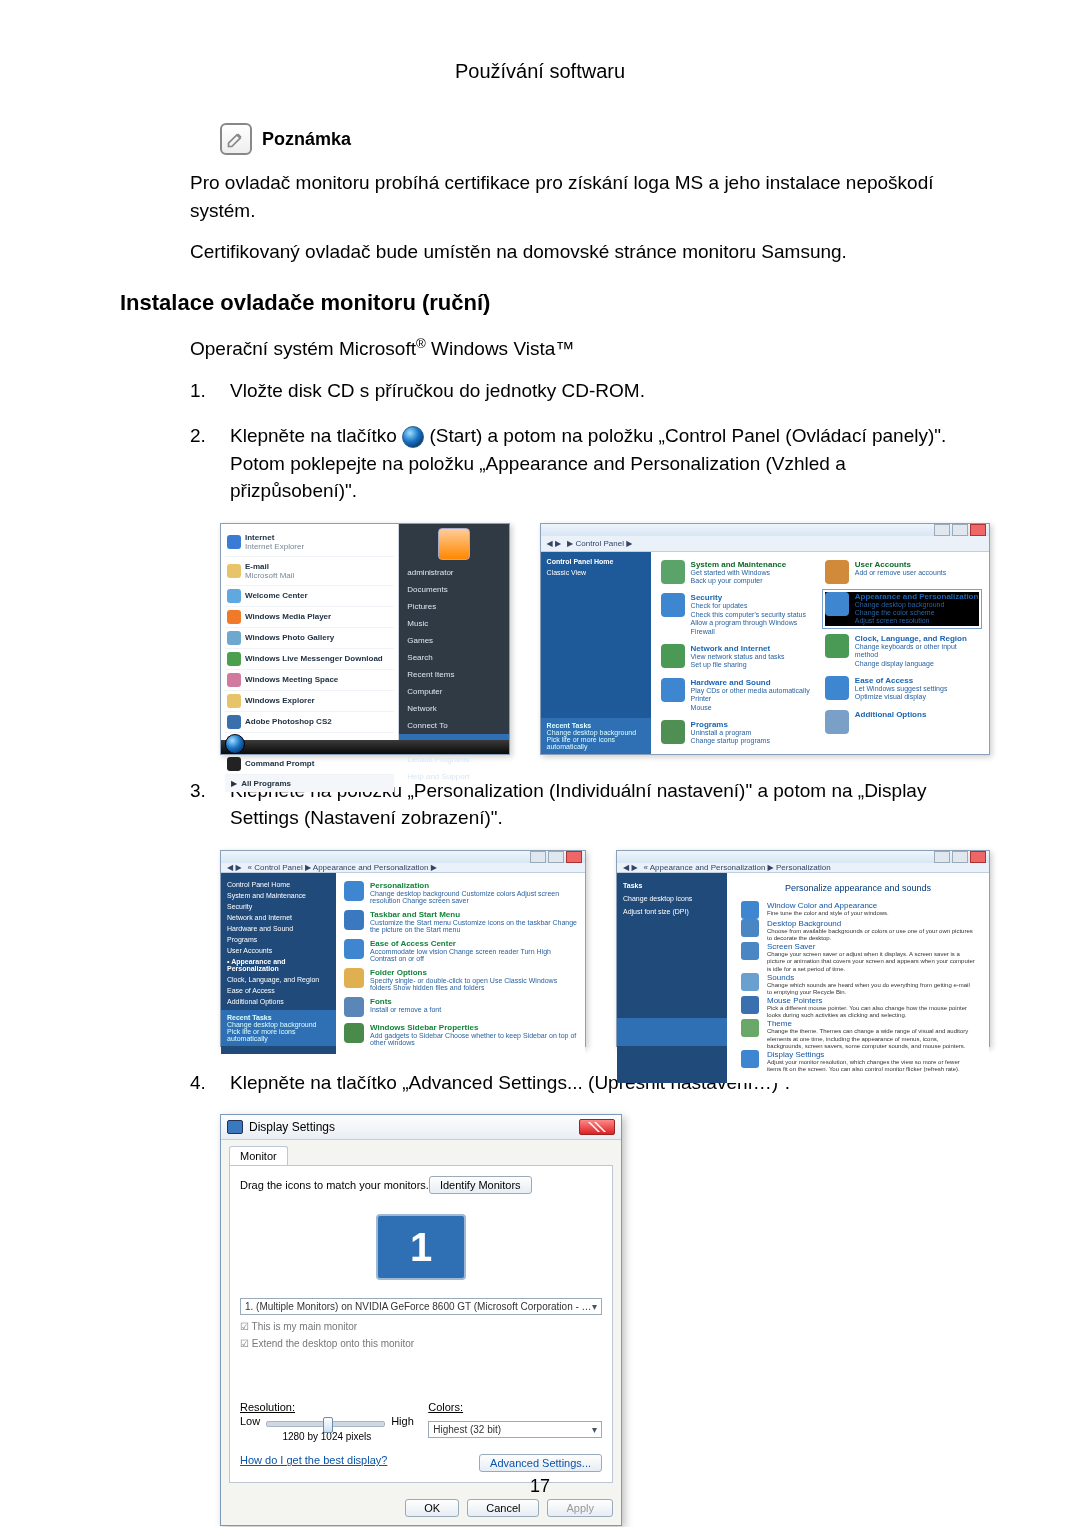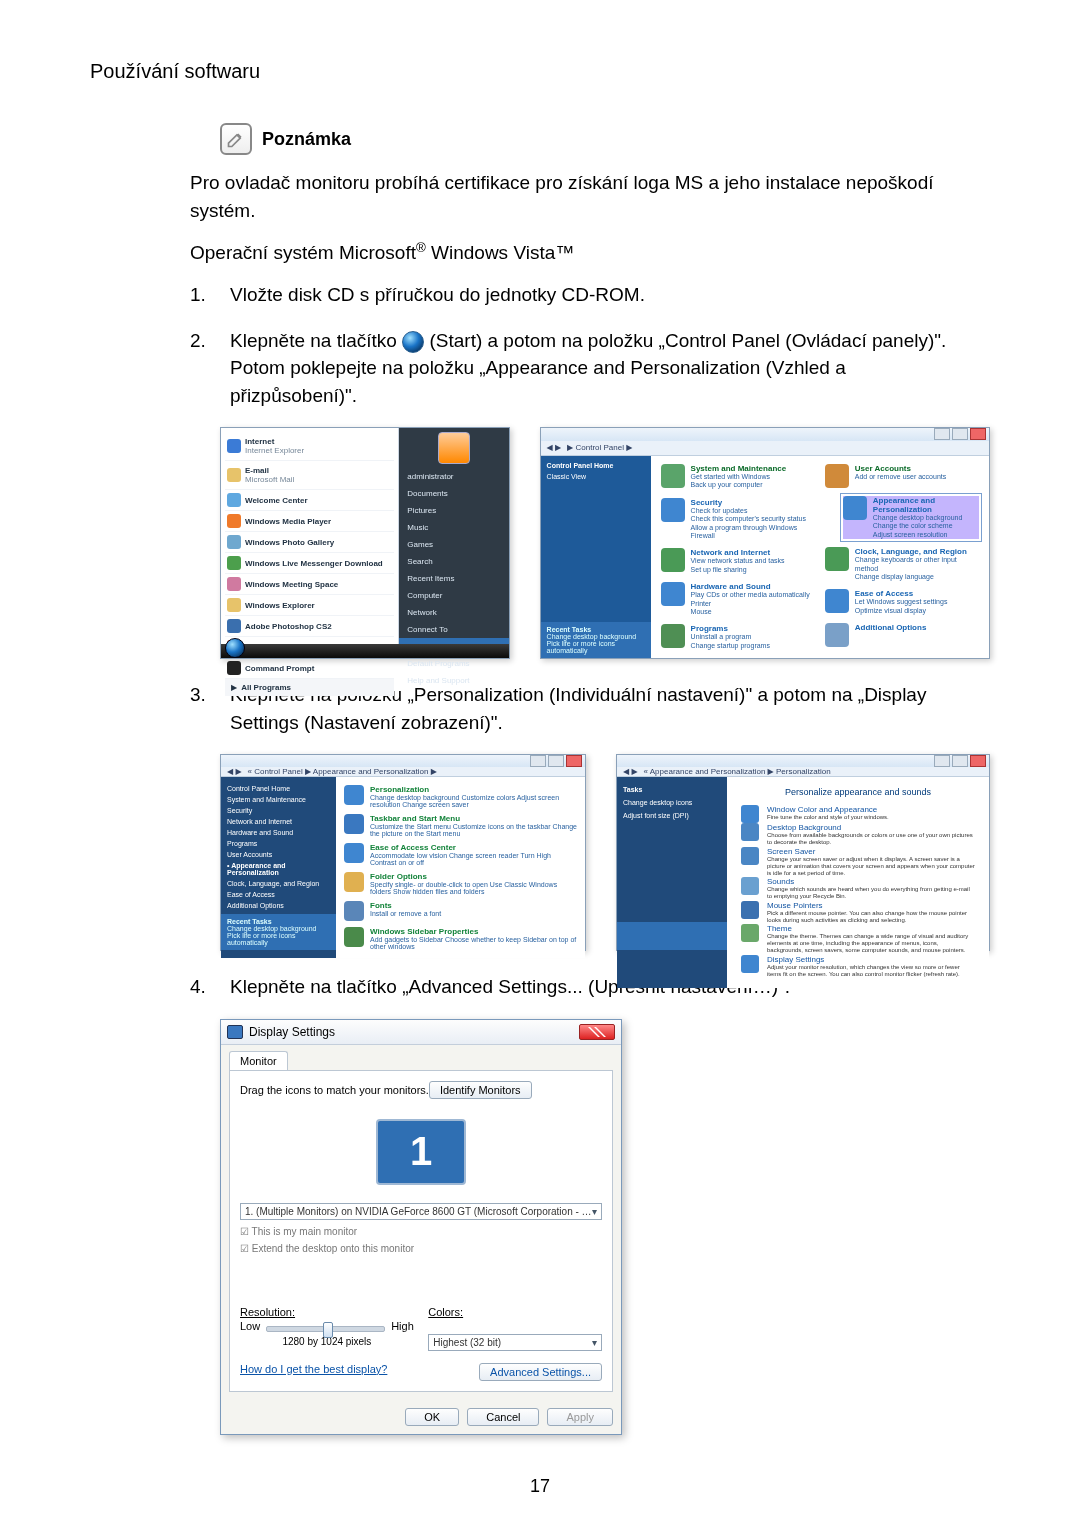--- a/index.html
+++ b/index.html
@@ -10,21 +10,21 @@
   }
   .page {
     width: 1080px;
     height: 1527px;
     margin: 0 auto;
     position: relative;
     box-sizing: border-box;
     padding: 60px 90px 50px 90px;
   }
   .header-title {
-    text-align: left;
+    text-align: center;
     font-size: 20px;
     margin-bottom: 40px;
   }
   .note-row {
     display: flex;
     align-items: center;
     gap: 10px;
     margin-left: 130px;
     margin-bottom: 14px;
   }
@@ -201,21 +201,23 @@
   <div class="note-row">
     <span class="note-icon">
       <svg viewBox="0 0 24 24">
           <path fill="none" stroke="#888" stroke-width="2" d="M3 17l10-10 4 4-10 10H3v-4zM14 6l4 4"></path>
         </svg>
     </span>
     <span class="note-label">Poznámka</span>
   </div>
 
   <div class="body-text">Pro ovladač monitoru probíhá certifikace pro získání loga MS a jeho instalace nepoškodí systém.</div>
-
+  <div class="body-text">Certifikovaný ovladač bude umístěn na domovské stránce monitoru Samsung.</div>
+
+  <div class="section-title">Instalace ovladače monitoru (ruční)</div>
 
   <div class="body-text">
     <span>Operační systém Microsoft</span><sup>®</sup><span> Windows Vista™</span>
   </div>
 
   <div class="ol-item">
     <div class="ol-num">1.</div>
     <div class="ol-body">Vložte disk CD s příručkou do jednotky CD-ROM.</div>
   </div>
 
@@ -361,21 +363,21 @@
               </div>
             </div>
           <div class="cpl-col" id="cp-right">
               <div class="cpl-item" style="">
     <div class="cpl-ico" style="background:#d08a3a"></div>
     <div class="cpl-txt">
       <div class="h ">User Accounts</div>
       <div class="s">Add or remove user accounts</div>
     </div>
               </div>
-              <div class="cpl-item" style="outline:1px solid #7aa0d0;outline-offset:2px;background:#c4b5fd;margin-left:18px;">
+              <div class="cpl-item" style="outline:1px solid #7aa0d0;outline-offset:2px;background:#000000;">
     <div class="cpl-ico" style="background:#3f86d0"></div>
     <div class="cpl-txt">
       <div class="h blue">Appearance and Personalization</div>
       <div class="s">Change desktop background<br>Change the color scheme<br>Adjust screen resolution</div>
     </div>
               </div>
               <div class="cpl-item" style="">
     <div class="cpl-ico" style="background:#4a9a56"></div>
     <div class="cpl-txt">
       <div class="h blue">Clock, Language, and Region</div>
@@ -608,21 +610,21 @@
               <span class="end">Low</span>
               <div style="flex:1" class="slider">
                   <div class="thumb" style="left:48%"></div>
                 </div>
               <span class="end">High</span>
             </div>
             <div style="text-align:center;font-size:10px;margin-top:2px">1280 by 1024 pixels</div>
           </div>
           <div>
             <div class="lbl-h">Colors:</div>
-            <div class="combo" style="margin-top:16px">
+            <div class="combo" style="margin-top:8px">
               <span>Highest (32 bit)</span>
               <span class="car">▾</span>
             </div>
           </div>
         </div>
         <div class="dlg-link">
           <span style="text-decoration:underline">How do I get the best display?</span>
           <span class="ident-btn">Advanced Settings...</span>
         </div>
       </div>

